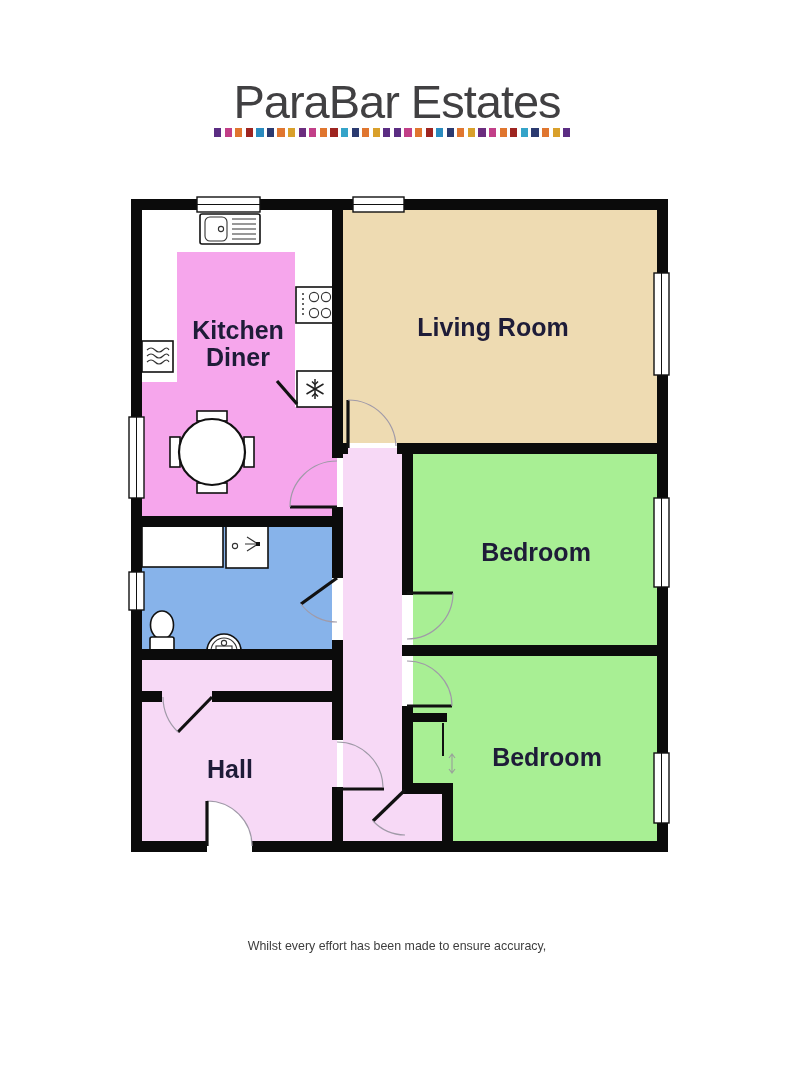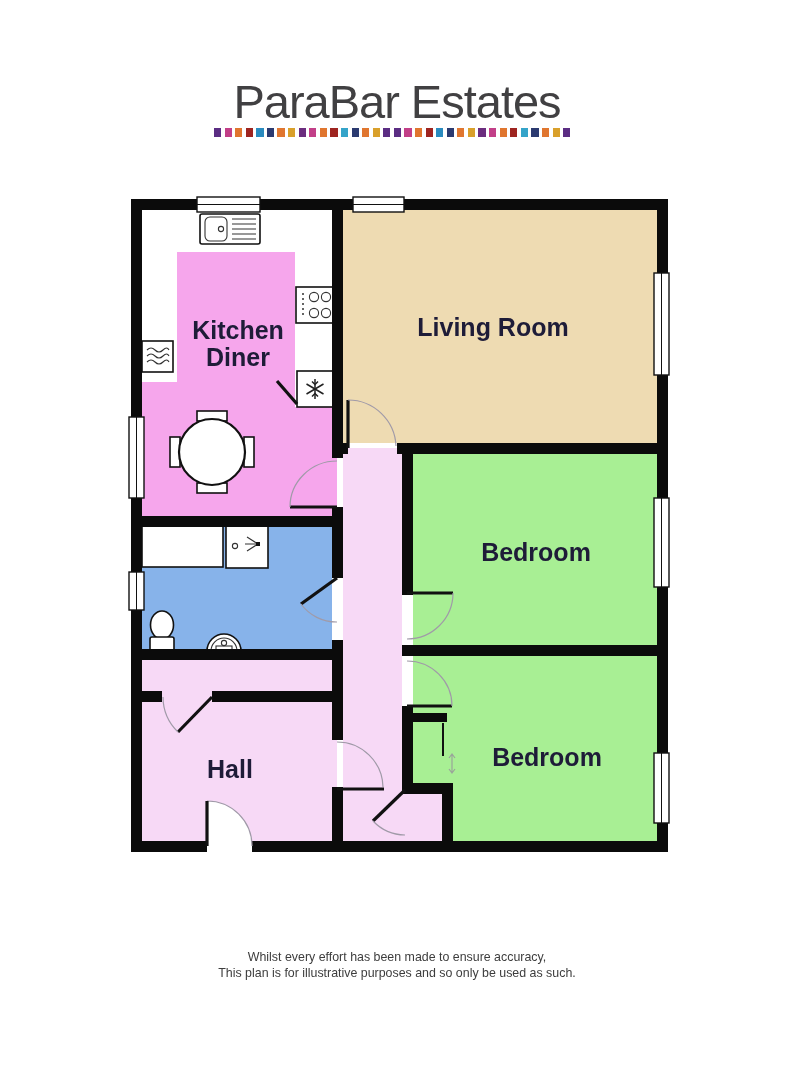--- a/index.html
+++ b/index.html
@@ -7,21 +7,21 @@
         font-family:"Liberation Sans", sans-serif;padding-left:28px;}
   .logo-title{position:absolute;top:74px;left:0;width:794px;text-align:center;
 ateral
         font-weight:bold;font-size:47px;letter-spacing:-1px;color:#414042;
         font-family:"Liberation Sans", sans-serif;}
   .logo-dashes{position:absolute;top:128px;left:214px;width:364px;height:9px;
         display:flex;gap:3.4px;}
   .logo-dashes span{display:block;width:7.2px;height:9px;flex:0 0 auto;}
   .plan-svg{position:absolute;top:0;left:0;}
   .footer{position:absolute;top:938px;left:0;width:794px;text-align:center;
-        color:#3d3d3d;font-size:12.4px;line-height:16.4px;margin-top:11px;}
+        color:#3d3d3d;font-size:12.4px;line-height:16.4px;}
   .walls rect{shape-rendering:crispEdges;}
   .fixture{fill:#ffffff;stroke:#111111;stroke-width:1.6;}
   .fixline{fill:none;stroke:#333333;stroke-width:1.1;}
   .door-leaf{stroke:#111111;stroke-width:3.2;fill:none;}
   .door-arc{stroke:#a09aa8;stroke-width:1.2;fill:none;}
   .window{fill:#ffffff;stroke:#111111;stroke-width:1.4;}
   .winline{stroke:#111111;stroke-width:1;fill:none;}
   .labels text{font-family:"Liberation Sans", sans-serif;font-weight:bold;
         font-size:25px;text-anchor:middle;}
 </style>
@@ -260,15 +260,14 @@
       <text x="238" y="366">Diner</text>
       <text x="493" y="336">Living Room</text>
       <text x="536" y="561">Bedroom</text>
       <text x="547" y="766">Bedroom</text>
       <text x="230" y="778">Hall</text>
     </g>
   </svg>
 
   <div class="footer">
     <div>Whilst every effort has been made to ensure accuracy,</div>
-    <div>This plan is for illustrative purposes and so only be used as such.</div>
   </div>
 </div>
 
 </body></html>

